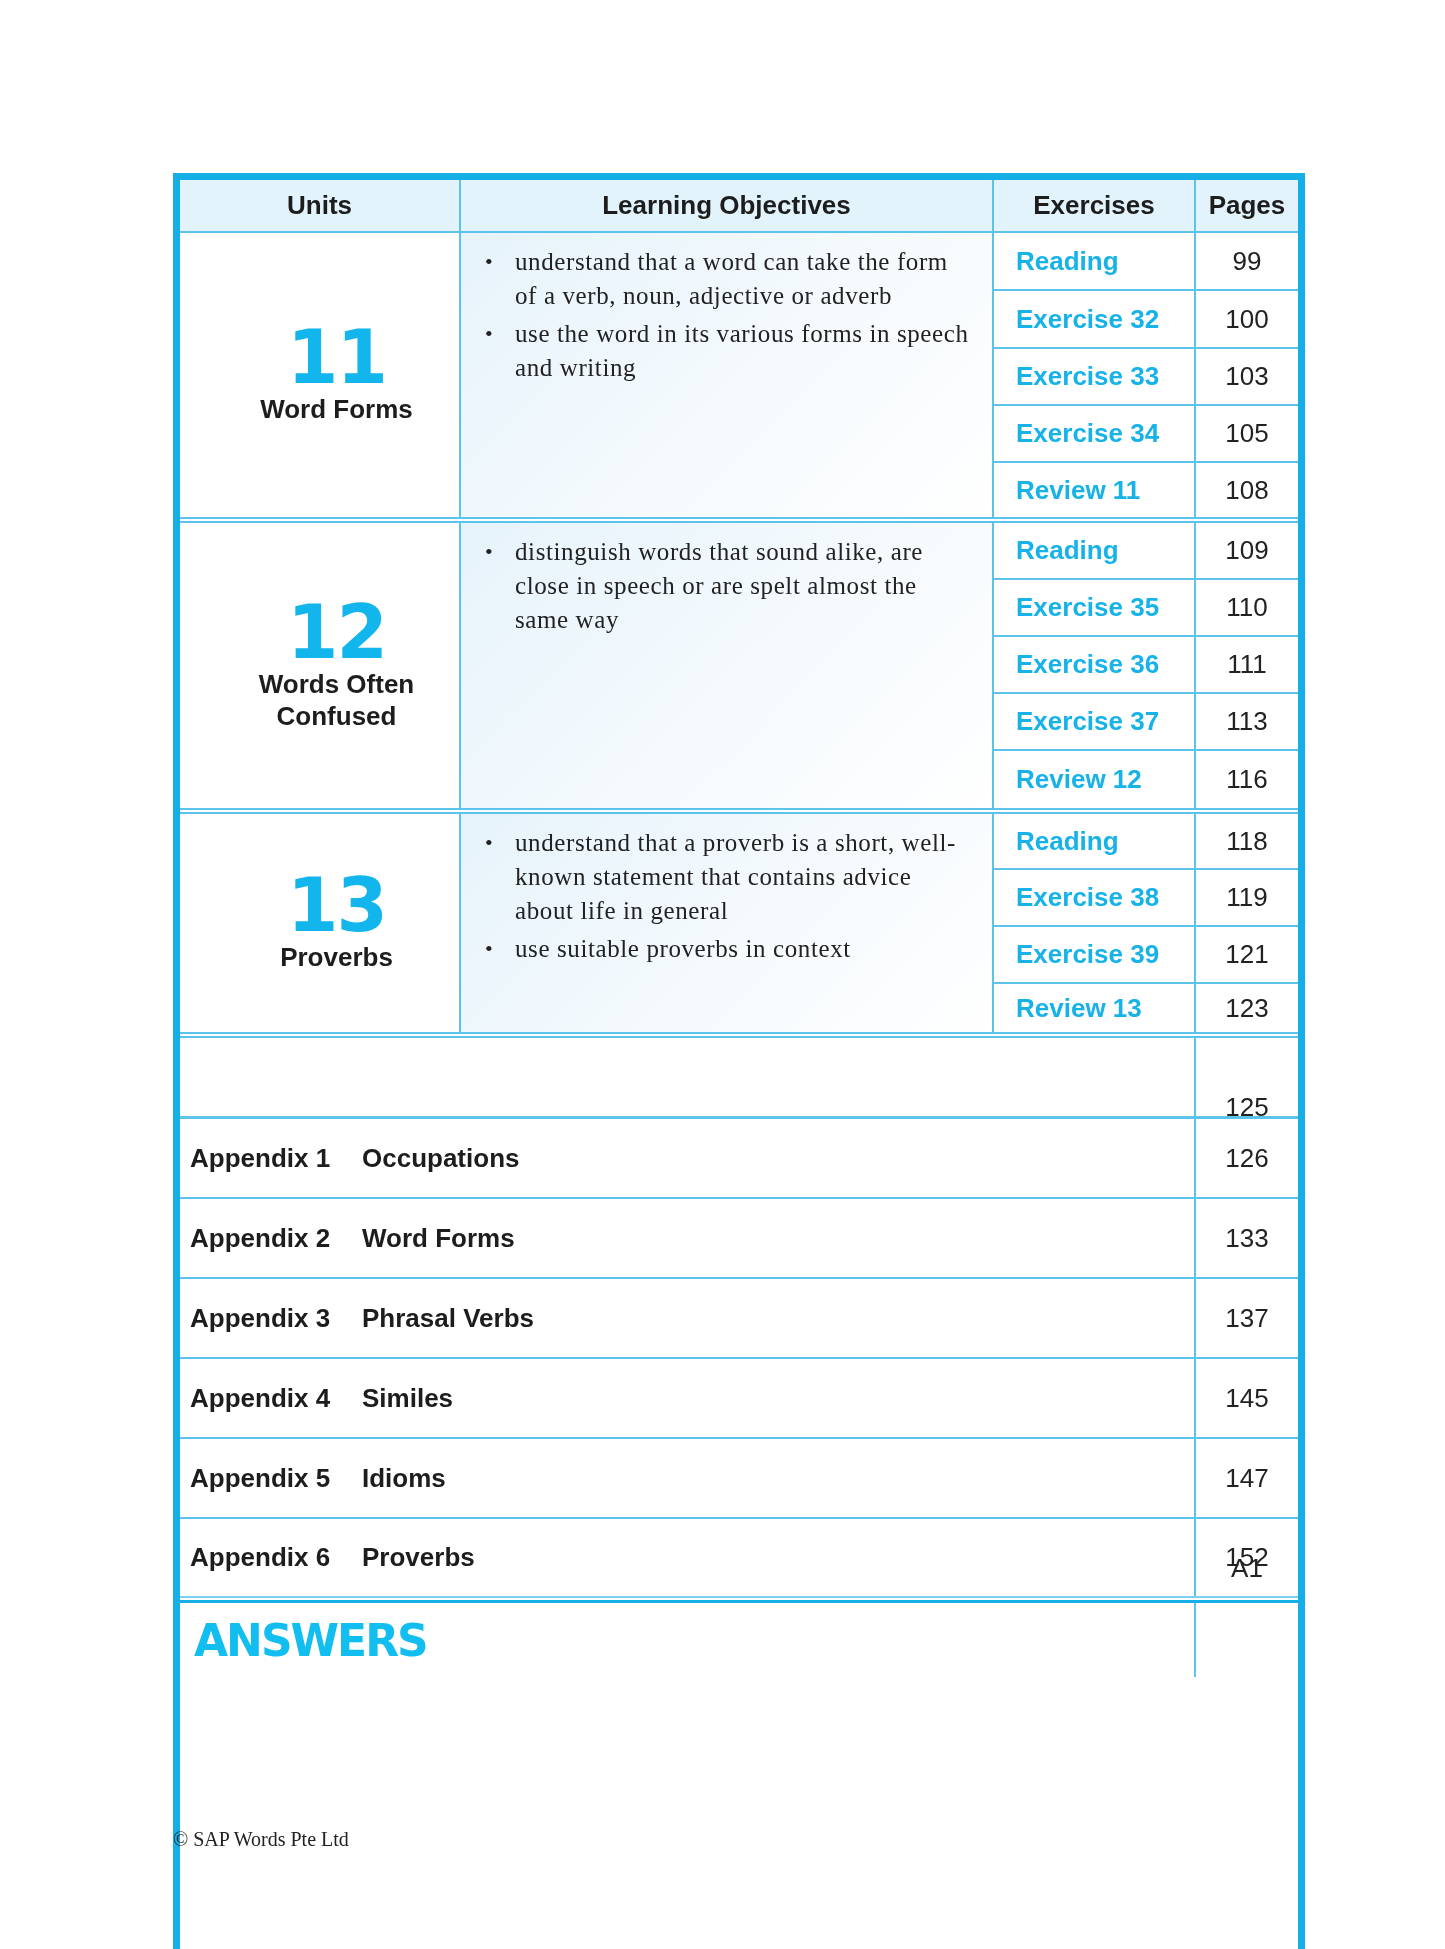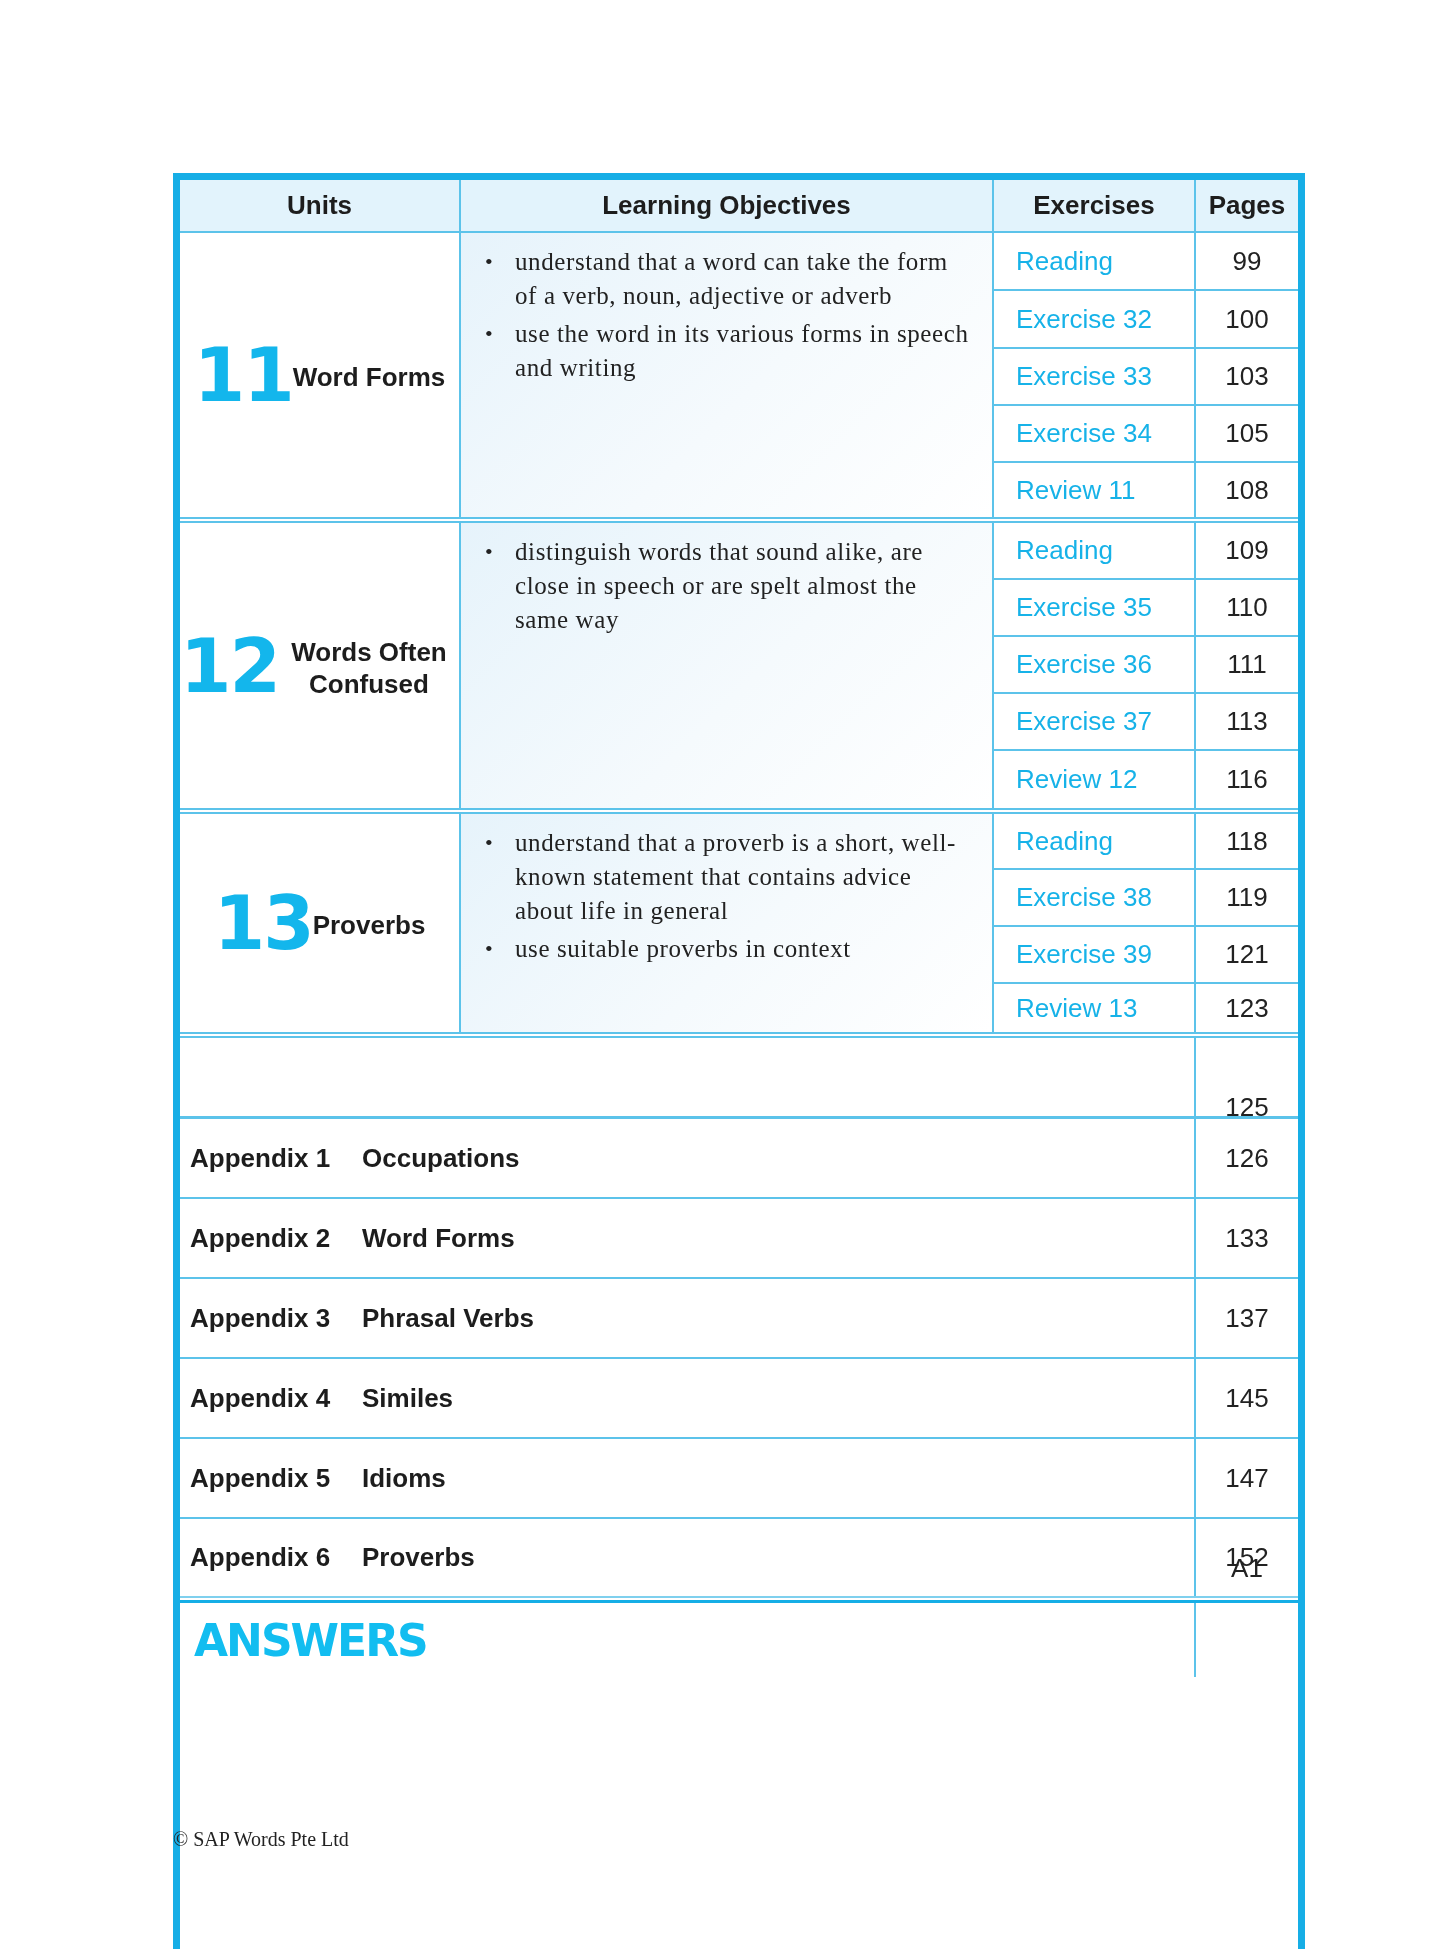--- a/index.html
+++ b/index.html
@@ -18,33 +18,33 @@
            justify-content:center; font-weight:bold; font-size:26px; color:#1d1d1d; }
   .vline { position:absolute; width:2px; background:#5cc3ea; }
   .hline { position:absolute; height:2px; background:#5cc3ea; left:0; }
   .dline { position:absolute; height:6px; left:0; width:1118px;
            border-top:2px solid #5cc3ea; border-bottom:2px solid #5cc3ea; background:#fff; box-sizing:border-box; }
   .dline.thick { height:7px; border-top:2px solid #7fd0ee; border-bottom:3px solid #16aee6; }
 
   .obj-bg { position:absolute; left:279px; width:533px;
             background:linear-gradient(135deg, #e6f3fb 0%, #f5fafd 55%, #ffffff 100%); }
 
-  .unit { position:absolute; left:0; width:279px; display:flex; flex-direction:row;
+  .unit { position:absolute; left:17px; width:279px; display:flex; flex-direction:column;
           align-items:center; justify-content:center; text-align:center; }
   .unit .num { font-family:"DejaVu Sans", sans-serif; font-weight:bold; font-size:74px;
                line-height:64px; color:#13b6ec; letter-spacing:-2px; }
   .unit .name { font-weight:bold; font-size:26px; line-height:32px; color:#1d1d1d; margin-top:4px; }
 
   .objs { position:absolute; left:279px; width:533px; padding:12px 20px 0 26px; box-sizing:border-box; }
   .obj { position:relative; padding-left:30px; font-size:25px; line-height:34px; letter-spacing:0.6px;
          color:#222; margin-bottom:4px;font-family:Liberation Serif, serif; }
   .obj::before { content:"•"; position:absolute; left:0; top:0; font-size:22px; }
 
   .ex { position:absolute; left:821px; width:193px; display:flex; align-items:center;
-        padding-left:15px; box-sizing:border-box; font-weight:normal; font-size:26px; color:#16b2e8; }
+        padding-left:15px; box-sizing:border-box; font-weight:bold; font-size:26px; color:#16b2e8; }
   .pg { position:absolute; left:1016px; width:102px; display:flex; align-items:center;
         justify-content:center; font-size:26px; color:#222; }
 
   .apx-title { position:absolute; left:14px; display:flex; align-items:center;
                font-family:"DejaVu Sans", sans-serif; font-weight:bold; font-size:44px;
                color:#12bdf0; letter-spacing:-2px; }
   .apx { position:absolute; left:10px; display:flex; align-items:center; font-weight:bold;
          font-size:26px; color:#1d1d1d; }
   .apx .lbl { display:inline-block; width:172px; }
 

